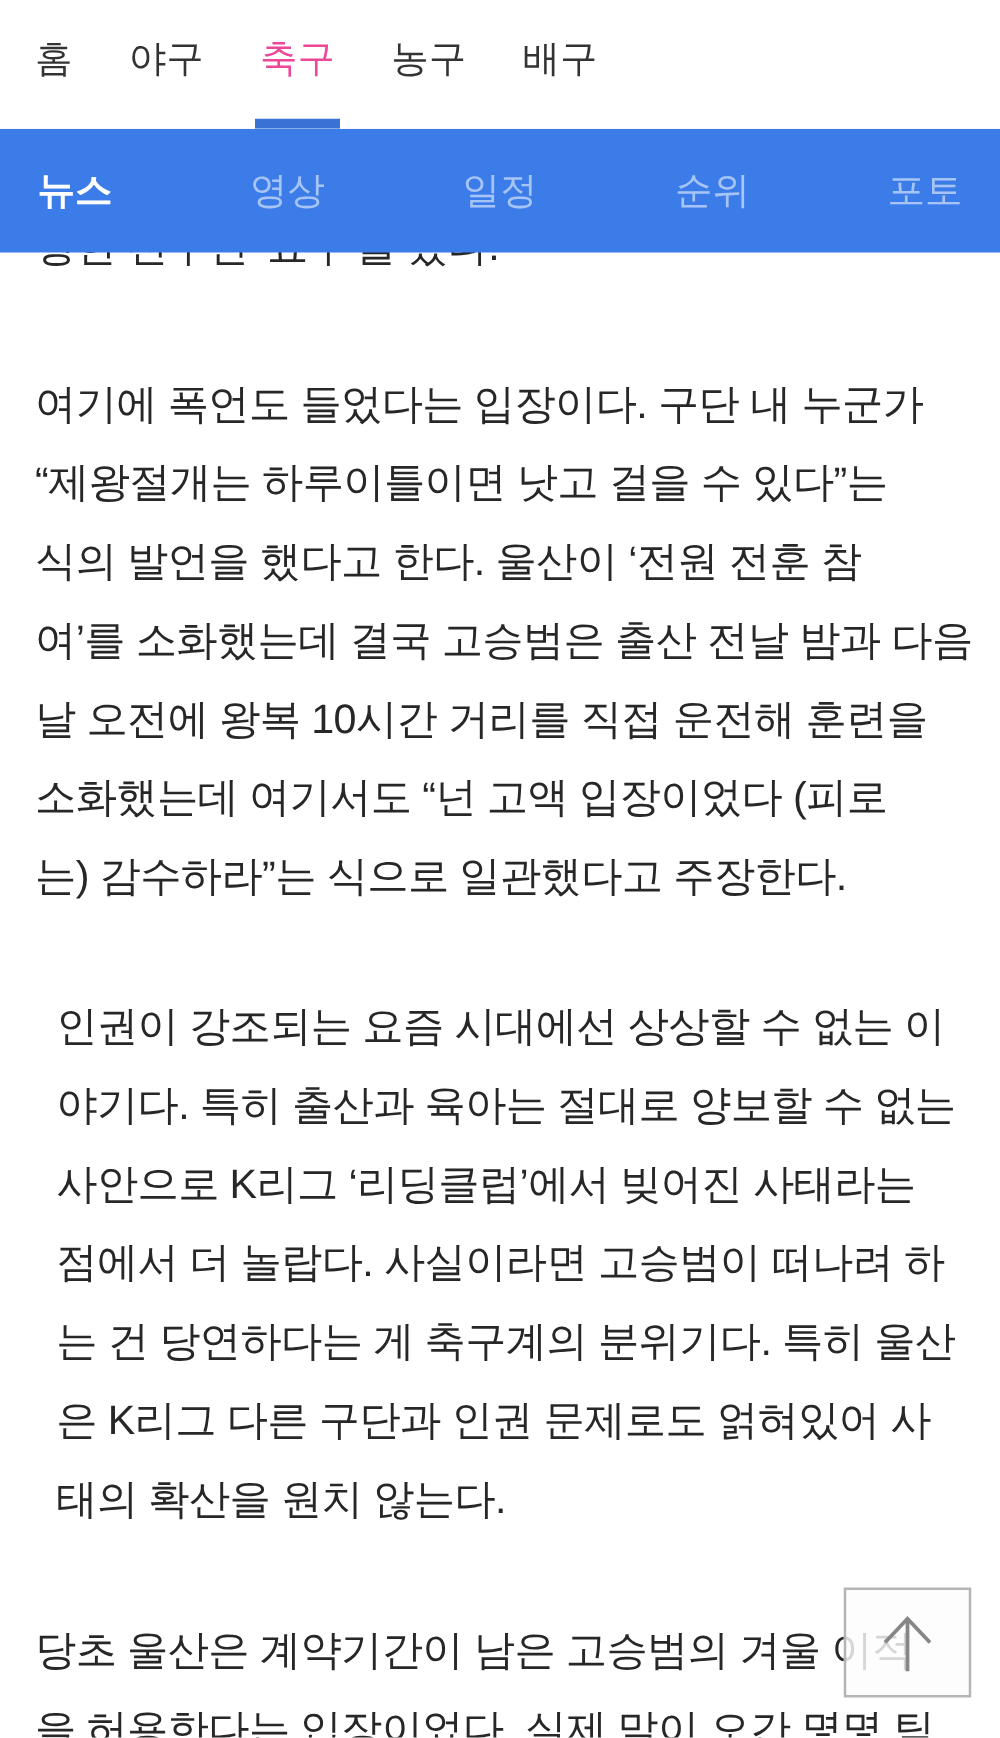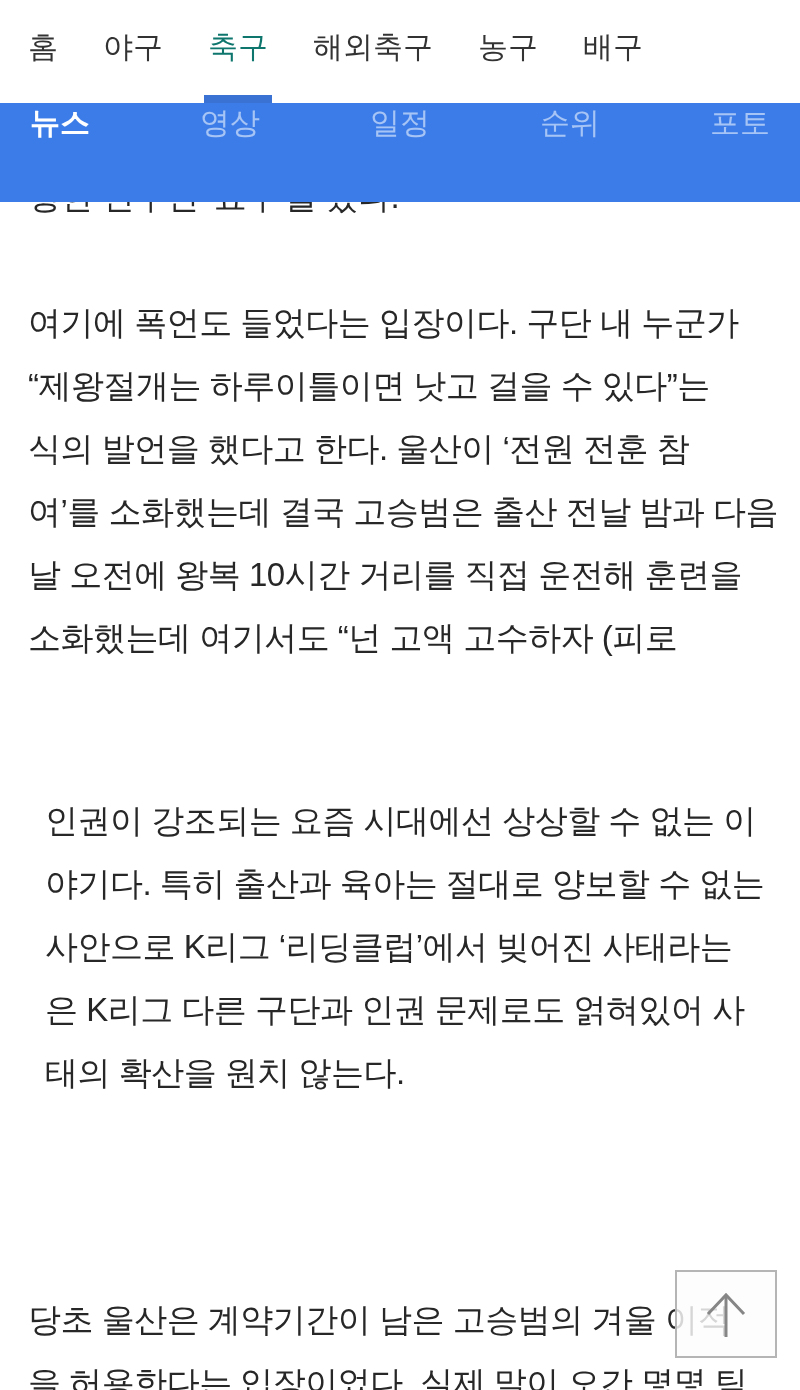--- a/index.html
+++ b/index.html
@@ -10,29 +10,29 @@
   }
 
   
   .header{position:absolute;top:0;left:0;width:800px;z-index:10;}
   .nav-wrap{position:relative;height:103px;background:#ffffff;overflow:hidden;}
   .nav{display:flex;gap:45px;padding-left:28px;height:95px;white-space:nowrap;}
   .nav-item{
     display:flex;align-items:center;font-size:30px;color:#333333;
     position:relative;flex:0 0 auto;cursor:pointer;
   }
-  .nav-item.active{color:#0f766e;}
+  .nav-item.active{color:#ec4899;}
   .nav-notch{position:absolute;left:-4px;right:-4px;bottom:-8px;height:8px;background:#3A72D4;}
   .nav-fade{
     position:absolute;top:0;right:0;width:48px;height:95px;pointer-events:none;
     background:linear-gradient(to right, rgba(255,255,255,0), #ffffff 85%);
   }
   .subnav{
     height:99px;background:#3B7CE8;display:flex;justify-content:space-between;
-    align-items:flex-start;padding:0 30px;
+    align-items:center;padding:0 30px;
   }
   .subnav-item{font-size:30px;color:rgba(255,255,255,0.55);cursor:pointer;}
   .subnav-item.active{color:#ffffff;font-weight:700;}
 
   
   .article{position:absolute;top:0;left:0;width:800px;height:984px;z-index:1;color:#272727;}
   .para{position:absolute;left:28px;}
   .line{white-space:nowrap;height:63px;line-height:63px;font-size:33px;letter-spacing:-0.5px;}
   .para-clipped{top:165px;}
   .para-1{top:291px;}
@@ -57,27 +57,30 @@
     <div class="para para-clipped">
       <div class="line">향한 선수단 '요구'를 했다.</div>
     </div>
 
     <div class="para para-1">
       <div class="line">여기에 폭언도 들었다는 입장이다. 구단 내 누군가</div>
       <div class="line">“제왕절개는 하루이틀이면 낫고 걸을 수 있다”는</div>
       <div class="line">식의 발언을 했다고 한다. 울산이 ‘전원 전훈 참</div>
       <div class="line">여’를 소화했는데 결국 고승범은 출산 전날 밤과 다음</div>
       <div class="line">날 오전에 왕복 10시간 거리를 직접 운전해 훈련을</div>
-      <div class="line">소화했는데 여기서도 “넌 고액 고수하자 (피로</div>
+      <div class="line">소화했는데 여기서도 “넌 고액 입장이었다 (피로</div>
+      <div class="line">는) 감수하라”는 식으로 일관했다고 주장한다.</div>
     </div>
 
     <div class="para para-2">
       <div class="line">인권이 강조되는 요즘 시대에선 상상할 수 없는 이</div>
       <div class="line">야기다. 특히 출산과 육아는 절대로 양보할 수 없는</div>
       <div class="line">사안으로 K리그 ‘리딩클럽’에서 빚어진 사태라는</div>
+      <div class="line">점에서 더 놀랍다. 사실이라면 고승범이 떠나려 하</div>
+      <div class="line">는 건 당연하다는 게 축구계의 분위기다. 특히 울산</div>
       <div class="line">은 K리그 다른 구단과 인권 문제로도 얽혀있어 사</div>
       <div class="line">태의 확산을 원치 않는다.</div>
     </div>
 
     <div class="para para-3">
       <div class="line">당초 울산은 계약기간이 남은 고승범의 겨울 이적</div>
       <div class="line">을 허용한다는 입장이었다. 실제 말이 오간 몇몇 팀</div>
     </div>
 
   </div>
@@ -88,23 +91,20 @@
         <div class="nav-item">
             <span>홈</span>
           </div>
         <div class="nav-item">
             <span>야구</span>
           </div>
         <div class="nav-item active">
           <span>축구</span>
           <span class="nav-notch"></span>
         </div>
-        <div class="nav-item">
-            <span>해외축구</span>
-          </div>
         <div class="nav-item">
             <span>농구</span>
           </div>
         <div class="nav-item">
             <span>배구</span>
           </div>
       </div>
       <div class="nav-fade"></div>
     </div>
 

